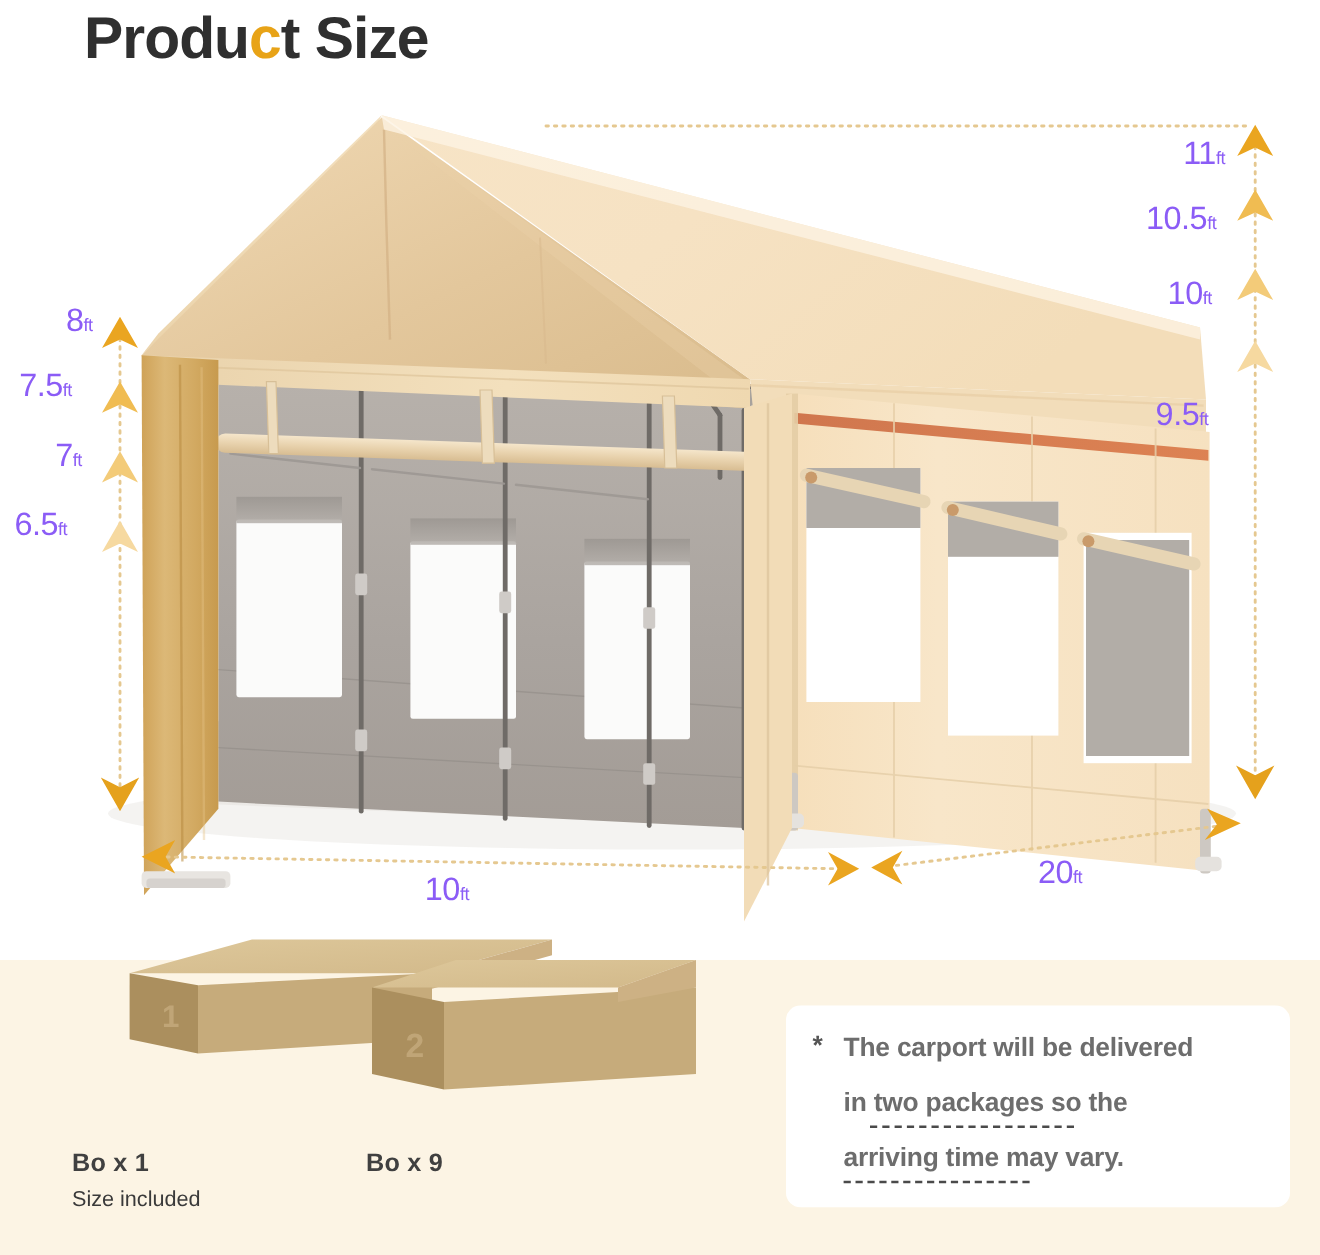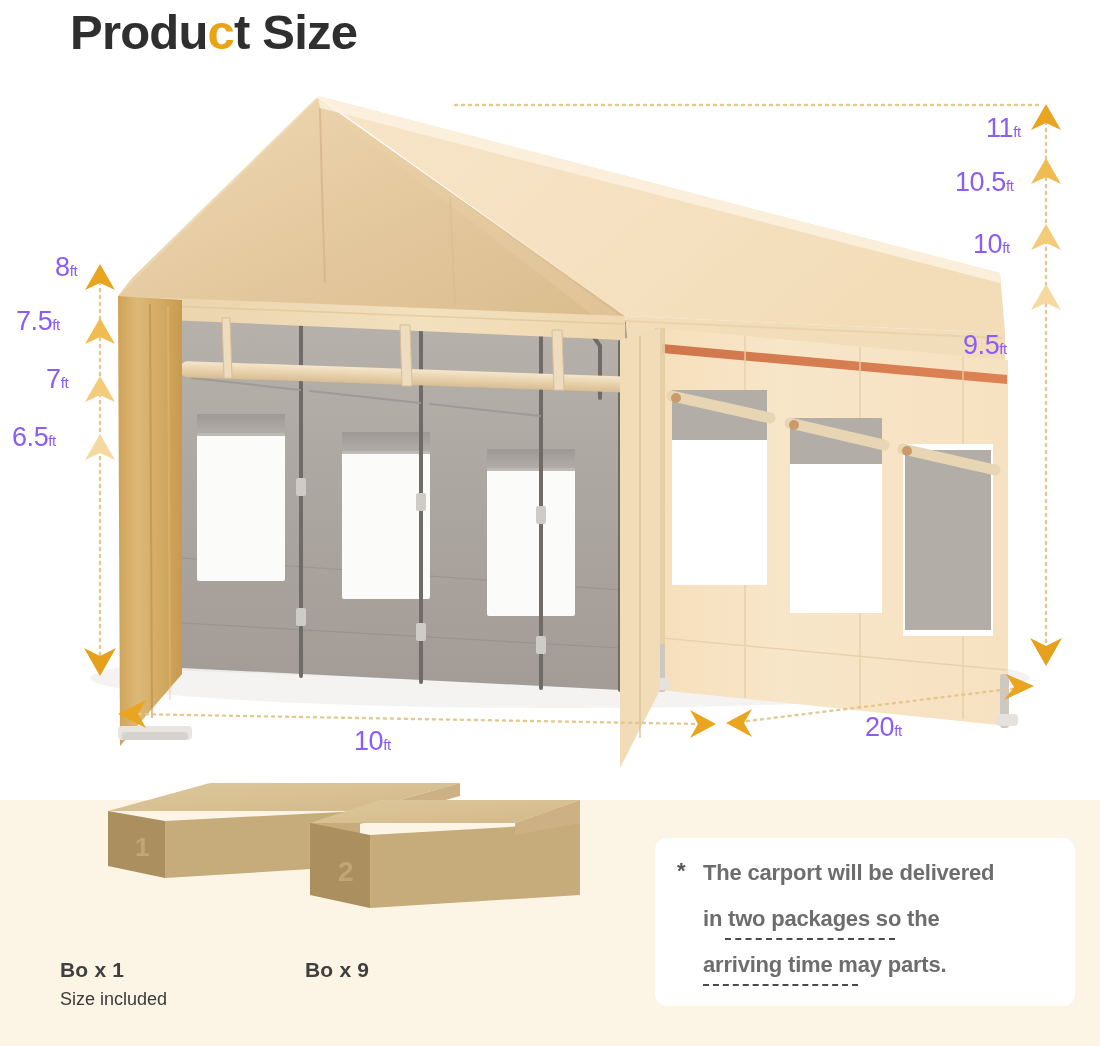--- a/index.html
+++ b/index.html
@@ -417,17 +417,17 @@
   <div class="box-title" style="left:60px; top:958px;">Bo x 1</div>
   <div class="box-sub" style="left:60px; top:989px;">Size included</div>
 
   <div class="box-title" style="left:305px; top:958px;">Bo x 9</div>
 
   <div id="note-card">
     <div class="note-star">*</div>
     <div class="note-line" id="note-l2">in two packages so the</div>
     <div class="note-line" id="note-l1">The carport will be delivered</div>
     <div class="note-dash" id="dash-1"></div>
-    <div class="note-line" id="note-l3">arriving time may parts.</div>
+    <div class="note-line" id="note-l3">arriving time may vary.</div>
     <div class="note-dash" id="dash-2"></div>
   </div>
 
 </div>
 
 </body></html>

